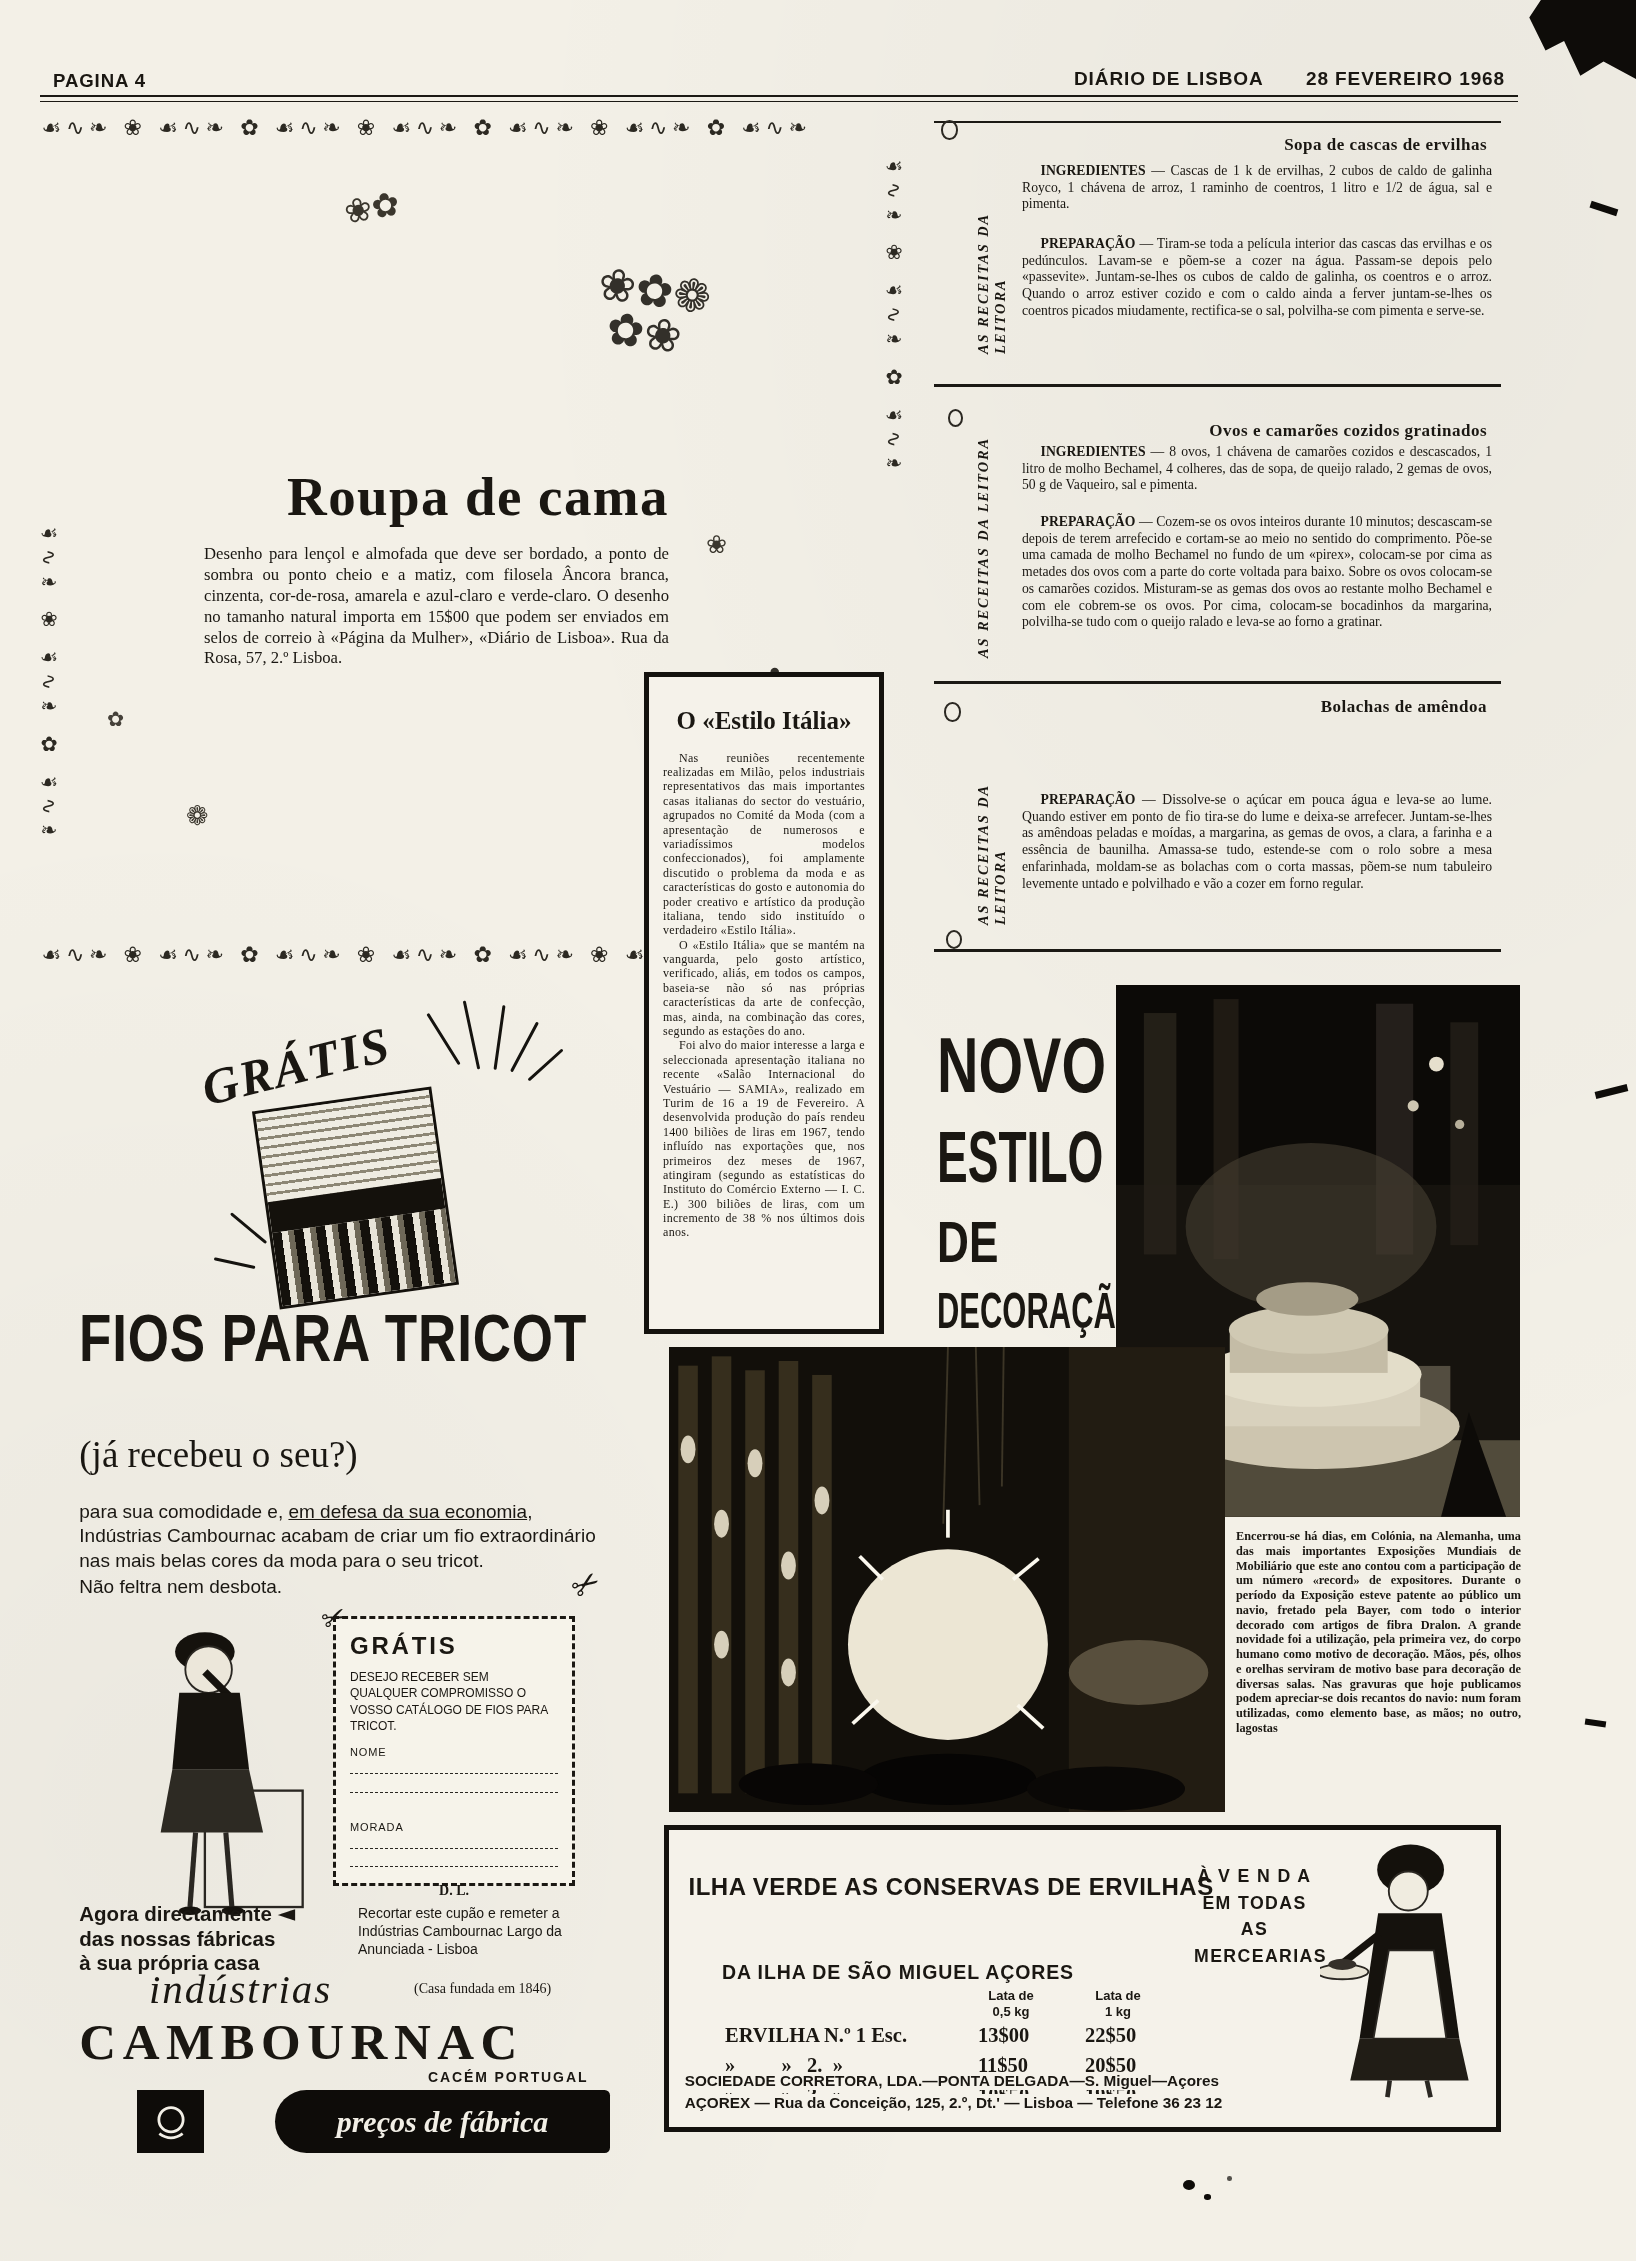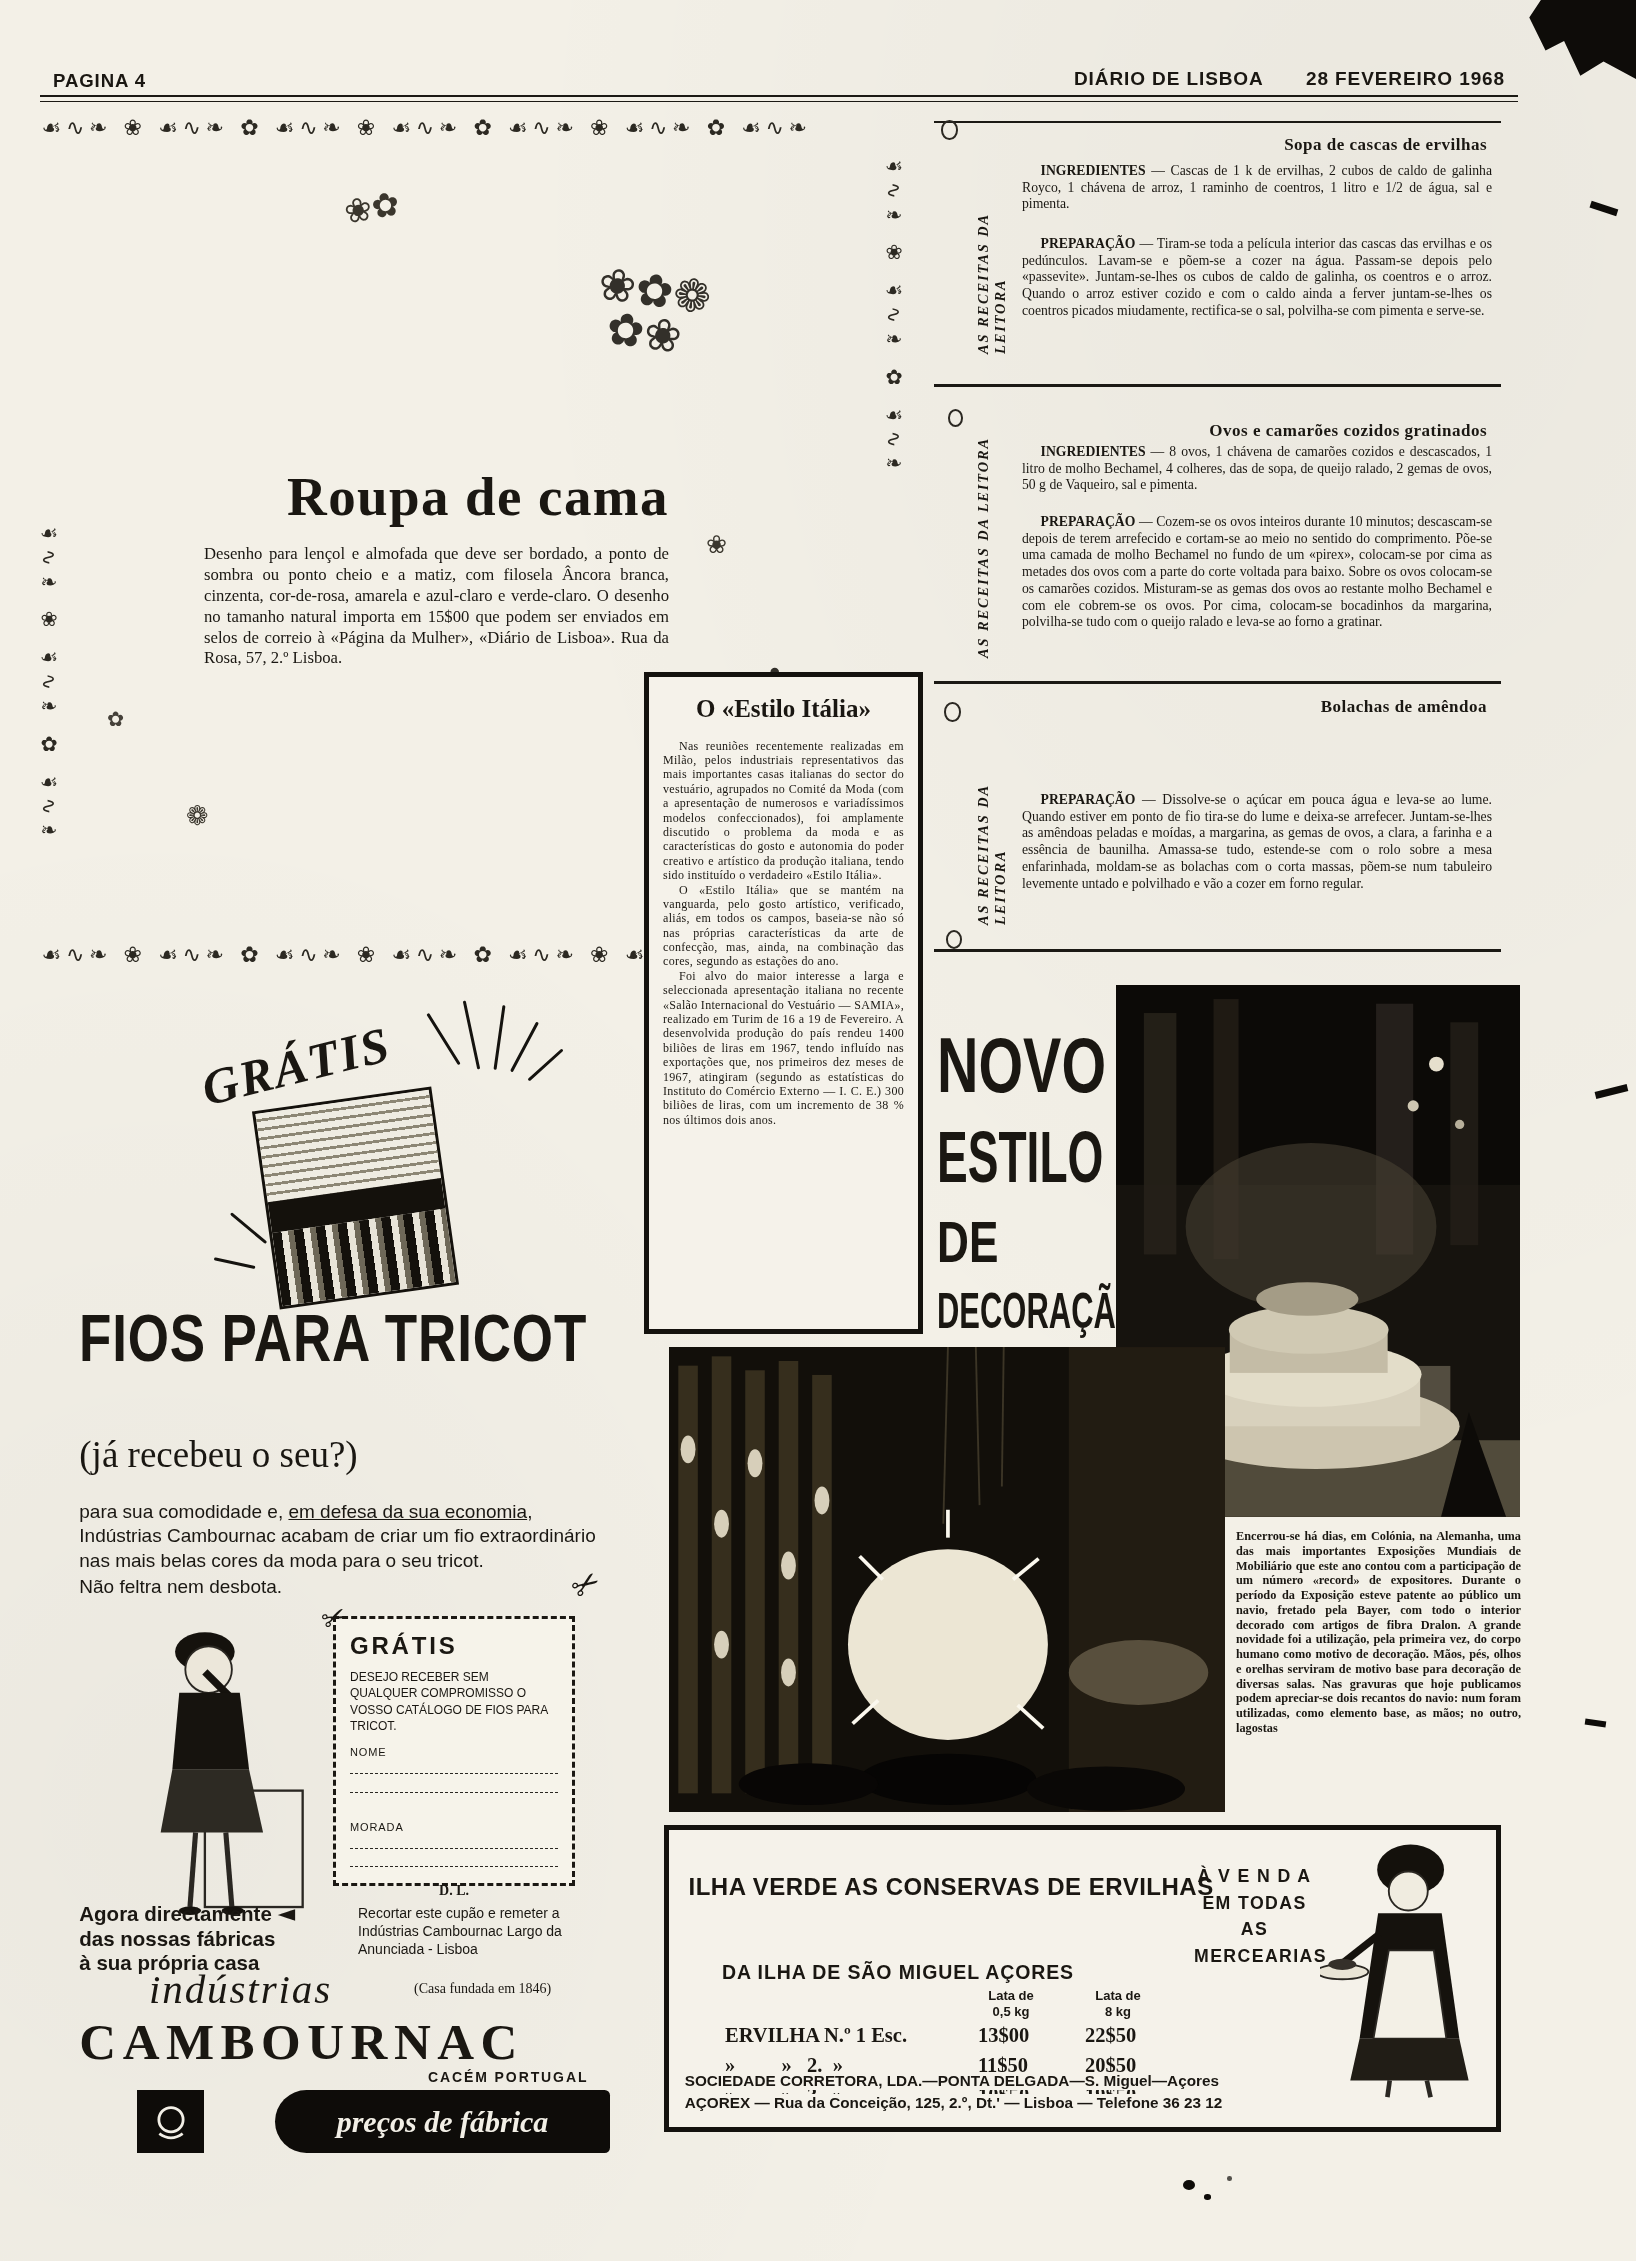--- a/index.html
+++ b/index.html
@@ -95,21 +95,21 @@
     <p class="abs recipe-p" style="left:46px;top:23px;width:470px"><span class="lead">INGREDIENTES</span><span> — 8 ovos, 1 chávena de camarões cozidos e descascados, 1 litro de molho Bechamel, 4 colheres, das de sopa, de queijo ralado, 2 gemas de ovos, 50 g de Vaqueiro, sal e pimenta.</span></p>
     <p class="abs recipe-p" style="left:46px;top:93px;width:470px"><span class="lead">PREPARAÇÃO</span><span> — Cozem-se os ovos inteiros durante 10 minutos; descascam-se depois de terem arrefecido e cortam-se ao meio no sentido do comprimento. Põe-se uma camada de molho Bechamel no fundo de um «pirex», colocam-se por cima as metades dos ovos com a parte do corte voltada para baixo. Sobre os ovos colocam-se os camarões cozidos. Misturam-se as gemas dos ovos ao restante molho Bechamel e com ele cobrem-se os ovos. Por cima, colocam-se bocadinhos da margarina, polvilha-se tudo com o queijo ralado e leva-se ao forno a gratinar.</span></p>
   </div>
 
   <div class="abs" style="left:976px;top:697px;width:521px;height:242px">
     <div class="abs vlabel" style="left:-0.9px;top:14px;height:214px">AS RECEITAS DA LEITORA</div>
     <div class="abs recipe-title" style="left:46px;top:0;width:465px">Bolachas de amêndoa</div>
     <p class="abs recipe-p" style="left:46px;top:95px;width:470px"><span class="lead">PREPARAÇÃO</span><span> — Dissolve-se o açúcar em pouca água e leva-se ao lume. Quando estiver em ponto de fio tira-se do lume e deixa-se arrefecer. Juntam-se-lhes as amêndoas peladas e moídas, a margarina, as gemas de ovos, a clara, a farinha e a essência de baunilha. Amassa-se tudo, estende-se com o rolo sobre a mesa enfarinhada, moldam-se as bolachas com o corta massas, põem-se num tabuleiro levemente untado e polvilhado e vão a cozer em forno regular.</span></p>
   </div>
 
-  <div class="abs bbox" style="left:644px;top:672px;width:279px;height:662px;background:#f5f2ea;padding:13px 14px">
+  <div class="abs bbox" style="left:644px;top:672px;width:240px;height:662px;background:#f5f2ea;padding:25px 14px">
     <div class="ctr b" style="font-size:25px;margin:4.6px 0 16px">O «Estilo Itália»</div>
     <p class="just" style="font-size:12px;line-height:1.2;text-indent:16px;letter-spacing:0.3px">Nas reuniões recentemente realizadas em Milão, pelos industriais representativos das mais importantes casas italianas do sector do vestuário, agrupados no Comité da Moda (com a apresentação de numerosos e variadíssimos modelos confeccionados), foi amplamente discutido o problema da moda e as características do gosto e autonomia do poder creativo e artístico da produção italiana, tendo sido instituído o verdadeiro «Estilo Itália».</p>
     <p class="just" style="font-size:12px;line-height:1.2;text-indent:16px;letter-spacing:0.3px">O «Estilo Itália» que se mantém na vanguarda, pelo gosto artístico, verificado, aliás, em todos os campos, baseia-se não só nas próprias características da arte de confecção, mas, ainda, na combinação das cores, segundo as estações do ano.</p>
     <p class="just" style="font-size:12px;line-height:1.2;text-indent:16px;letter-spacing:0.3px">Foi alvo do maior interesse a larga e seleccionada apresentação italiana no recente «Salão Internacional do Vestuário — SAMIA», realizado em Turim de 16 a 19 de Fevereiro. A desenvolvida produção do país rendeu 1400 biliões de liras em 1967, tendo influído nas exportações que, nos primeiros dez meses de 1967, atingiram (segundo as estatísticas do Instituto do Comércio Externo — I. C. E.) 300 biliões de liras, com um incremento de 38 % nos últimos dois anos.</p>
   </div>
 
   <div class="abs sans b condensed" style="left:937px;top:1020px;font-size:70px;transform:scale(.82,1.12)">NOVO</div>
   <div class="abs sans b condensed" style="left:937px;top:1116px;font-size:64px;transform:scale(.72,1.12)">ESTILO</div>
   <div class="abs sans b condensed" style="left:937px;top:1209px;font-size:52px;transform:scale(.85,1.1)">DE</div>
   <div class="abs sans b condensed" style="left:937px;top:1283px;font-size:43px;transform:scale(.72,1.15)">DECORAÇÃO</div>
@@ -260,21 +260,21 @@
     <div class="abs sans b" style="left:19.5px;top:43px;font-size:24px;letter-spacing:0.5px">ILHA VERDE AS CONSERVAS DE ERVILHAS</div>
 
     <div class="abs sans b" style="left:53px;top:131px;font-size:19.5px;letter-spacing:0.9px">DA ILHA DE SÃO MIGUEL AÇORES</div>
 
     <div class="abs ctr sans b" style="left:307px;top:158px;width:70px;font-size:13px;line-height:1.2">
       <span>Lata de</span><br>
       <span>0,5 kg</span>
     </div>
     <div class="abs ctr sans b" style="left:414px;top:158px;width:70px;font-size:13px;line-height:1.2">
       <span>Lata de</span><br>
-      <span>8 kg</span>
+      <span>1 kg</span>
     </div>
 
     <div class="abs pre b" style="left:56px;top:194px;font-size:20.5px"><span>ERVILHA N.º 1 Esc.</span></div>
     <div class="abs b" style="left:309px;top:194px;font-size:20.5px">13$00</div>
     <div class="abs b" style="left:416px;top:194px;font-size:20.5px">22$50</div>
 
     <div class="abs pre b" style="left:56px;top:224px;font-size:20.5px"><span>»         »   2.  »</span></div>
     <div class="abs b" style="left:309px;top:224px;font-size:20.5px">11$50</div>
     <div class="abs b" style="left:416px;top:224px;font-size:20.5px">20$50</div>
 

